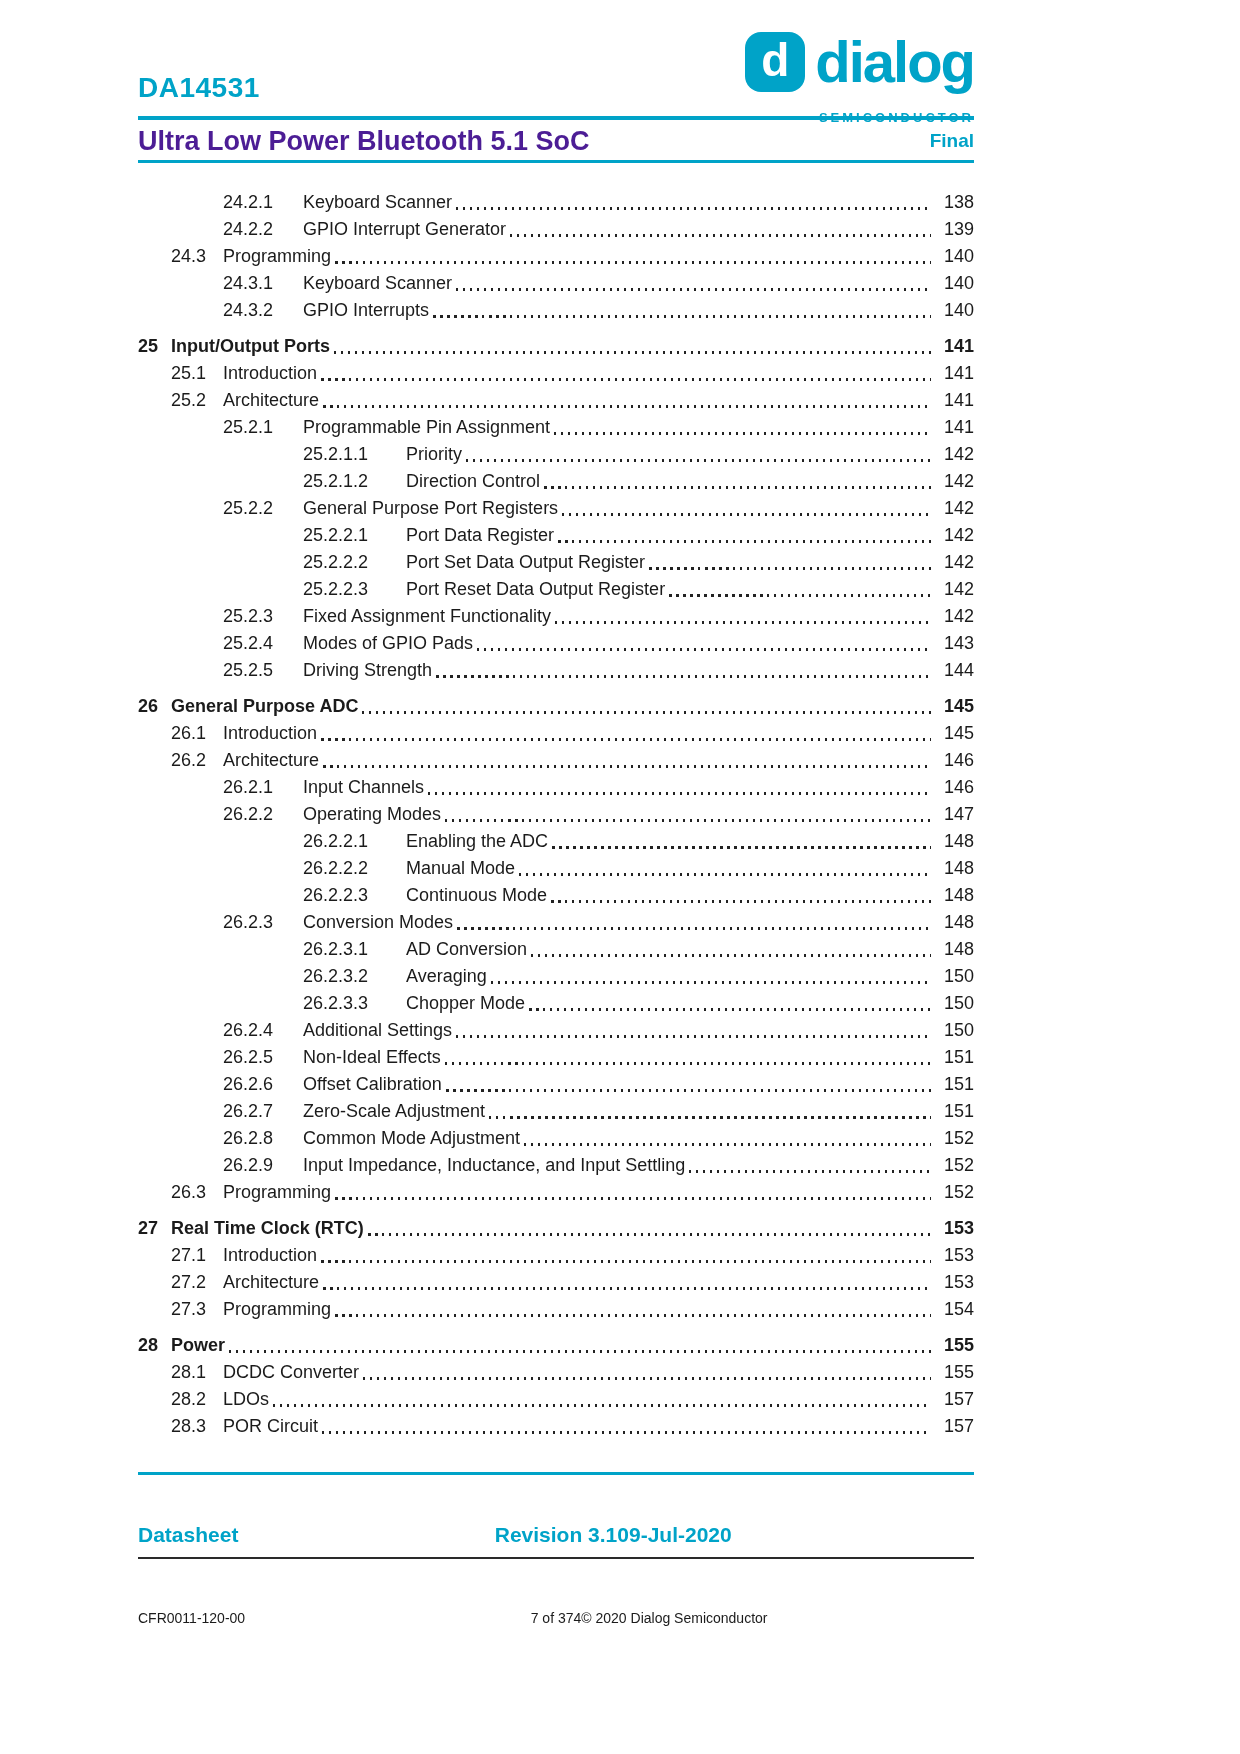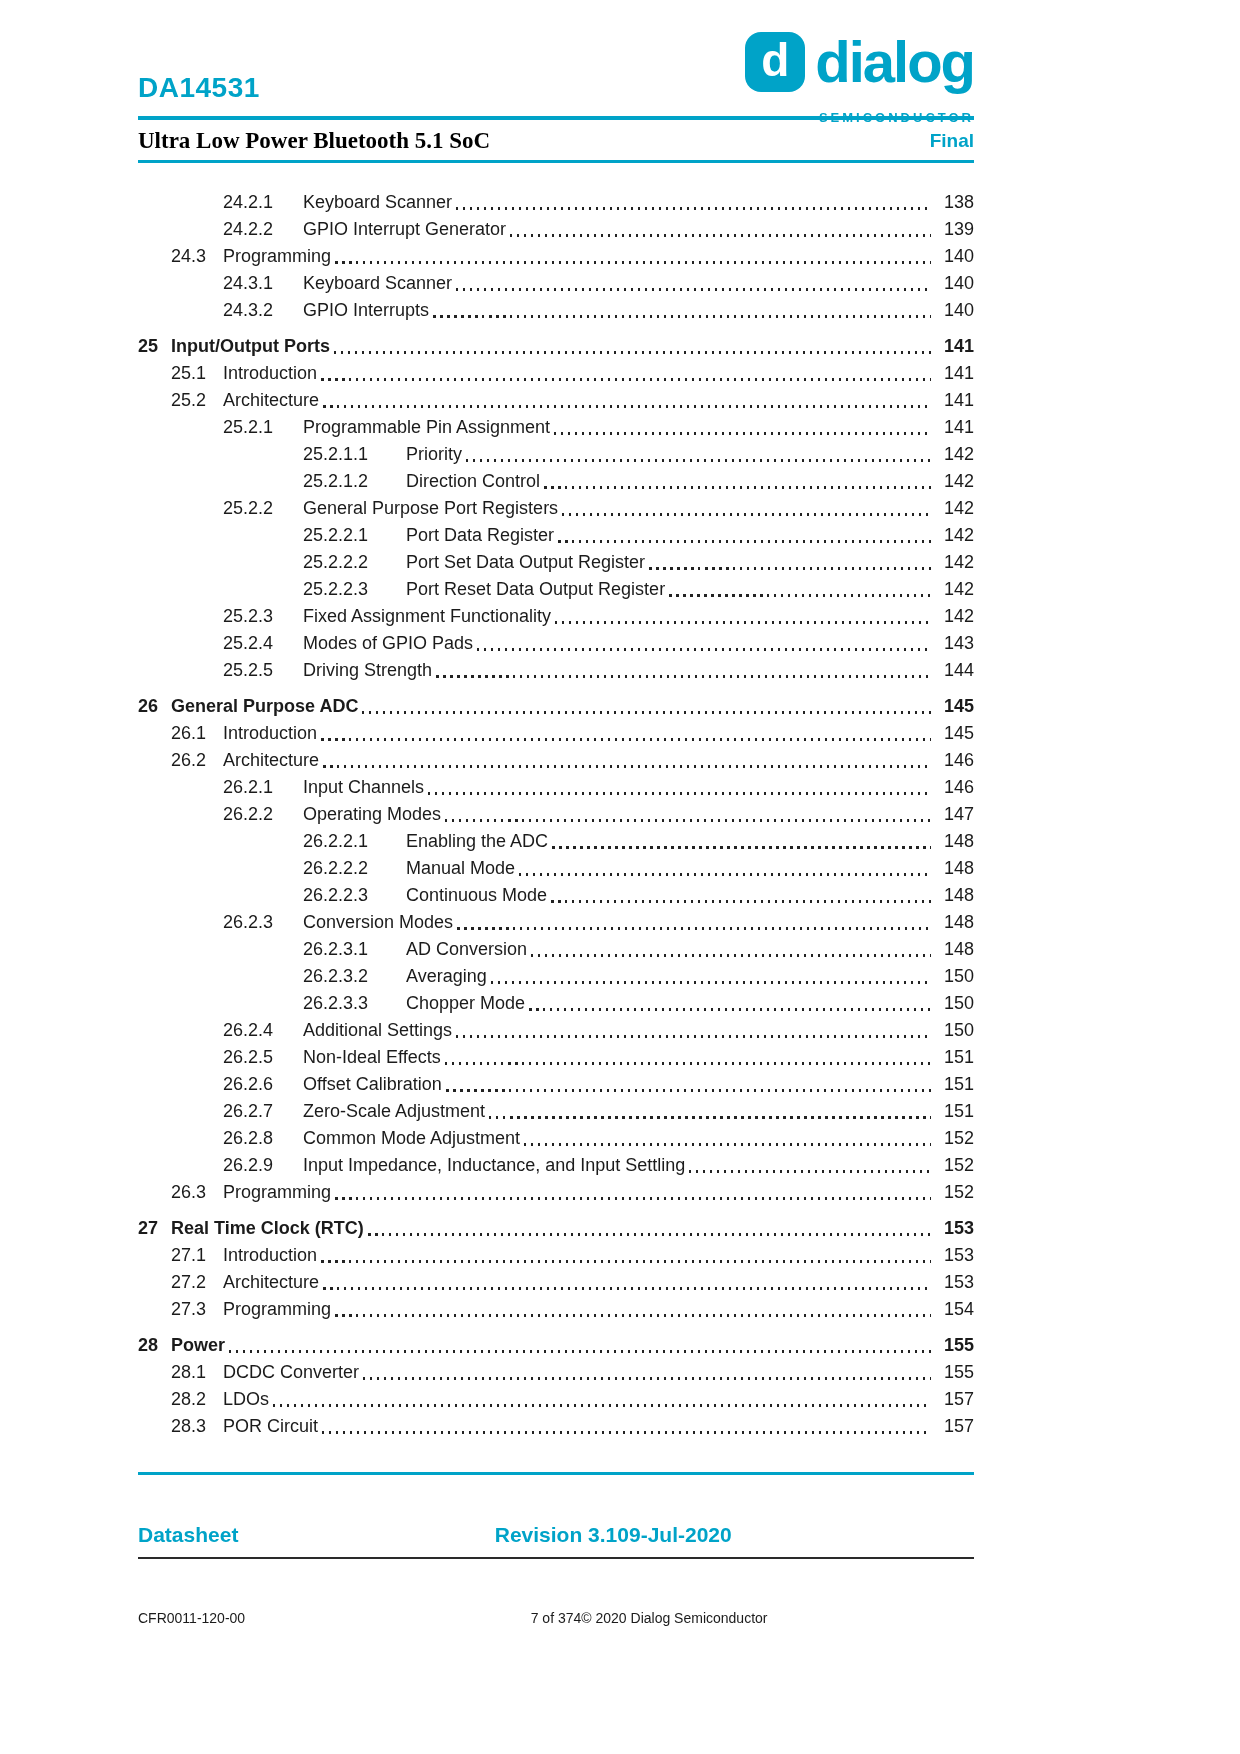--- a/index.html
+++ b/index.html
@@ -37,21 +37,21 @@
   }
   .logo-sub {
     text-align: right; font-size: 13px; font-weight: bold;
     letter-spacing: 3px; color: #00A3C8; margin-top: 18px;
   }
   .rule-cyan-1 { position: absolute; top: 116px; left: 0; width: 100%; height: 4px; background: #00A3C8; }
   .header-sub {
     position: absolute; top: 126px; left: 0; width: 100%;
     height: 30px; display: flex; justify-content: space-between; align-items: center;
   }
-  .subtitle { font-size: 23px; font-weight: bold; color: #000000; font-family: Liberation Serif, serif; }
+  .subtitle { font-size: 27px; font-weight: bold; color: #4c1d95; }
   .status { font-size: 19px; font-weight: bold; color: #00A3C8; }
   .rule-cyan-2 { position: absolute; top: 160px; left: 0; width: 100%; height: 3px; background: #00A3C8; }
 
   
   .toc { top: 188px; }
   .toc-row {
     display: flex; align-items: flex-end;
     height: 27px; font-size: 18px; white-space: nowrap;
   }
   .toc-row span { line-height: 25px; }

